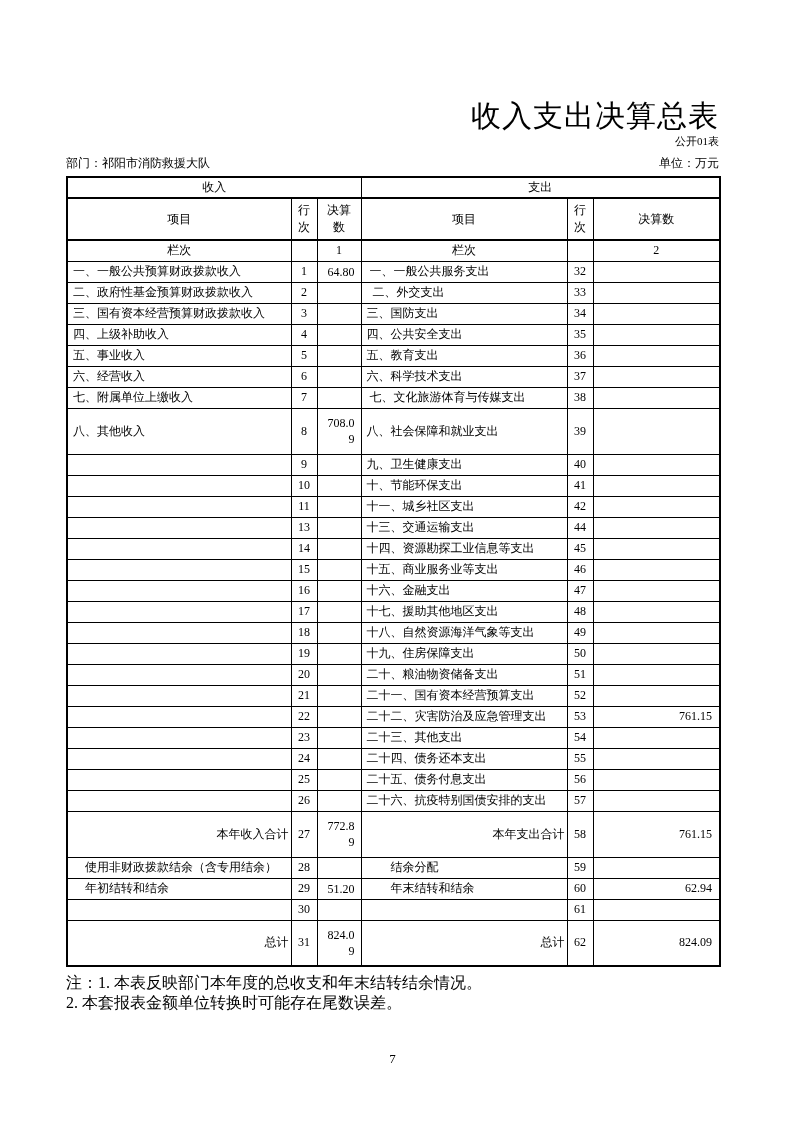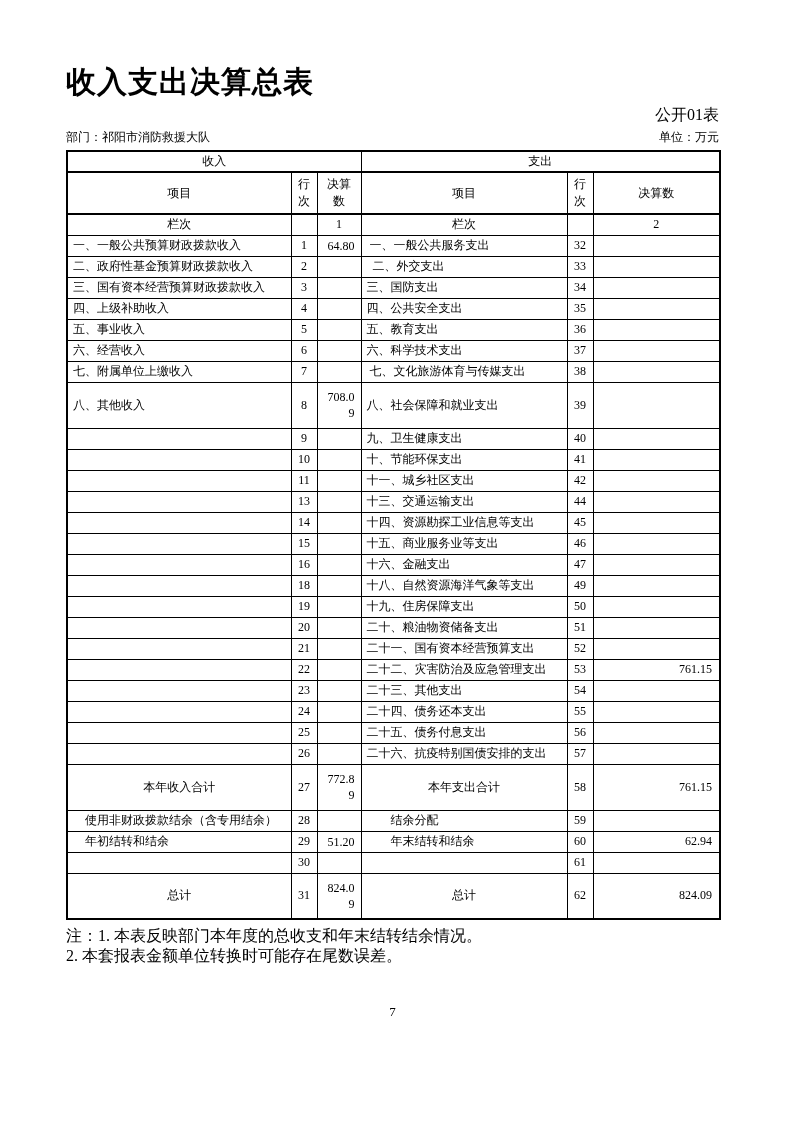--- a/index.html
+++ b/index.html
@@ -5,31 +5,30 @@
   * { margin:0; padding:0; box-sizing:border-box; }
   html, body { background:#ffffff; }
   body {
     width:793px; height:1122px;
     padding:0 74px 0 66px;
     overflow:hidden;
     color:#000;
     font-family:"Liberation Serif","DejaVu Serif",serif;
   }
   .title {
-    margin-top:64px;
-    text-align:left;
+    margin-top:98px;
+    text-align:right;
     font-size:30px;
-    font-weight:bold;
+    font-weight:normal;
     line-height:36px;
     letter-spacing:1px;
   }
   .tcode {
-    margin-top:8px;
     text-align:right;
-    font-size:16px;
+    font-size:11px;
     line-height:14px;
   }
   .meta {
     margin-top:8px;
     display:flex;
     justify-content:space-between;
     font-size:12px;
     line-height:14px;
   }
   table.main {
@@ -48,21 +47,21 @@
     overflow:hidden;
   }
   tr.sec th { height:21px; text-align:center; border-bottom:2px solid #000; }
   tr.colhead th { height:42px; text-align:center; padding:0 2px; border-bottom:2px solid #000; line-height:17px; }
   tr.colhead th.amt-narrow { padding:0 6px; }
   tr.colindex td { height:21px; }
   td.cidx { text-align:center; }
   tbody td { height:21px; }
   tr.tall td { height:46px; }
   td.item { text-align:left; padding:0 4px 0 5px; white-space:pre-wrap; }
-  td.item.center { text-align:center; padding:0 2px; }
+  td.item.center { text-align:right; padding:0 2px; }
   td.line { text-align:center; padding:0; }
   td.val { text-align:right; padding:0 7px 0 2px; }
   td.vnarrow { padding:0 6px 0 2px; line-height:16px; }
   .notes { margin-top:6px; font-size:16px; }
   .note { line-height:20px; }
   .pagenum { margin-top:38px; text-align:center; font-size:13px; }
 </style>
 </head>
 <body>
 
@@ -222,20 +221,28 @@
       <tr>
         <td class="item"></td>
         <td class="line">16</td>
         <td class="val vnarrow"></td>
         <td class="item">十六、金融支出</td>
         <td class="line">47</td>
         <td class="val"></td>
       </tr>
       <tr>
         <td class="item"></td>
+        <td class="line">17</td>
+        <td class="val vnarrow"></td>
+        <td class="item">十七、援助其他地区支出</td>
+        <td class="line">48</td>
+        <td class="val"></td>
+      </tr>
+      <tr>
+        <td class="item"></td>
         <td class="line">18</td>
         <td class="val vnarrow"></td>
         <td class="item">十八、自然资源海洋气象等支出</td>
         <td class="line">49</td>
         <td class="val"></td>
       </tr>
       <tr>
         <td class="item"></td>
         <td class="line">19</td>
         <td class="val vnarrow"></td>

